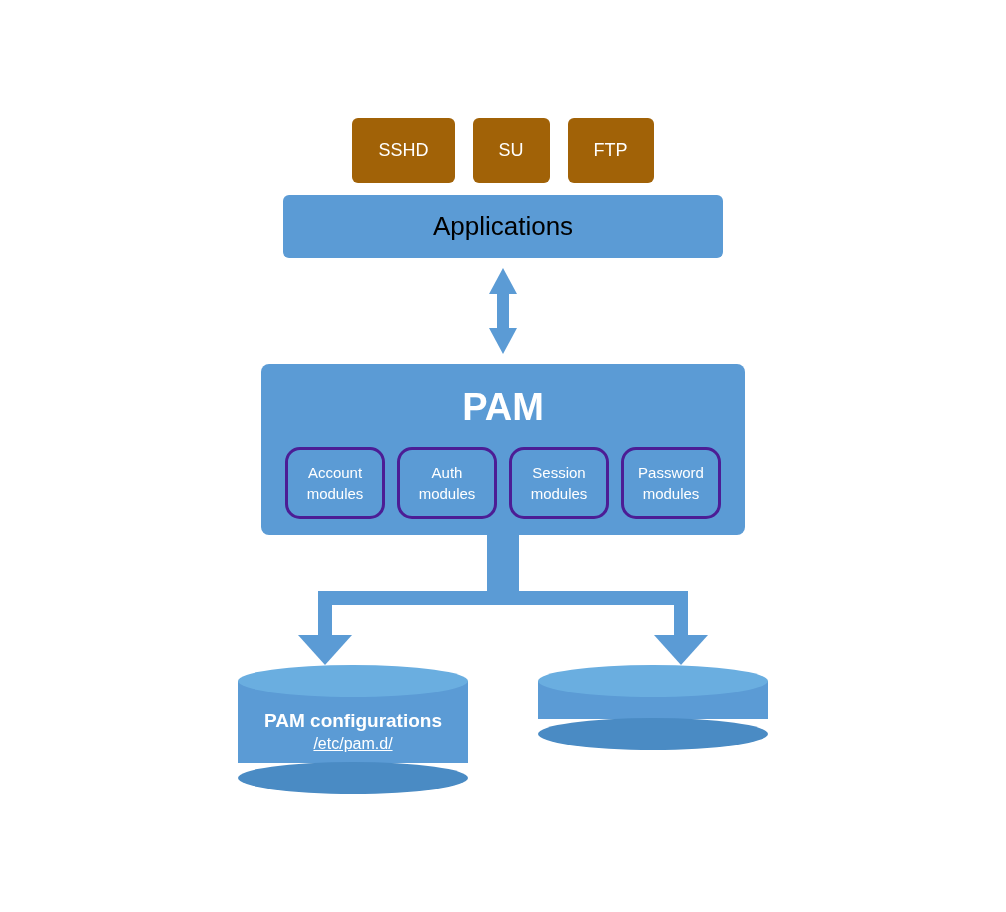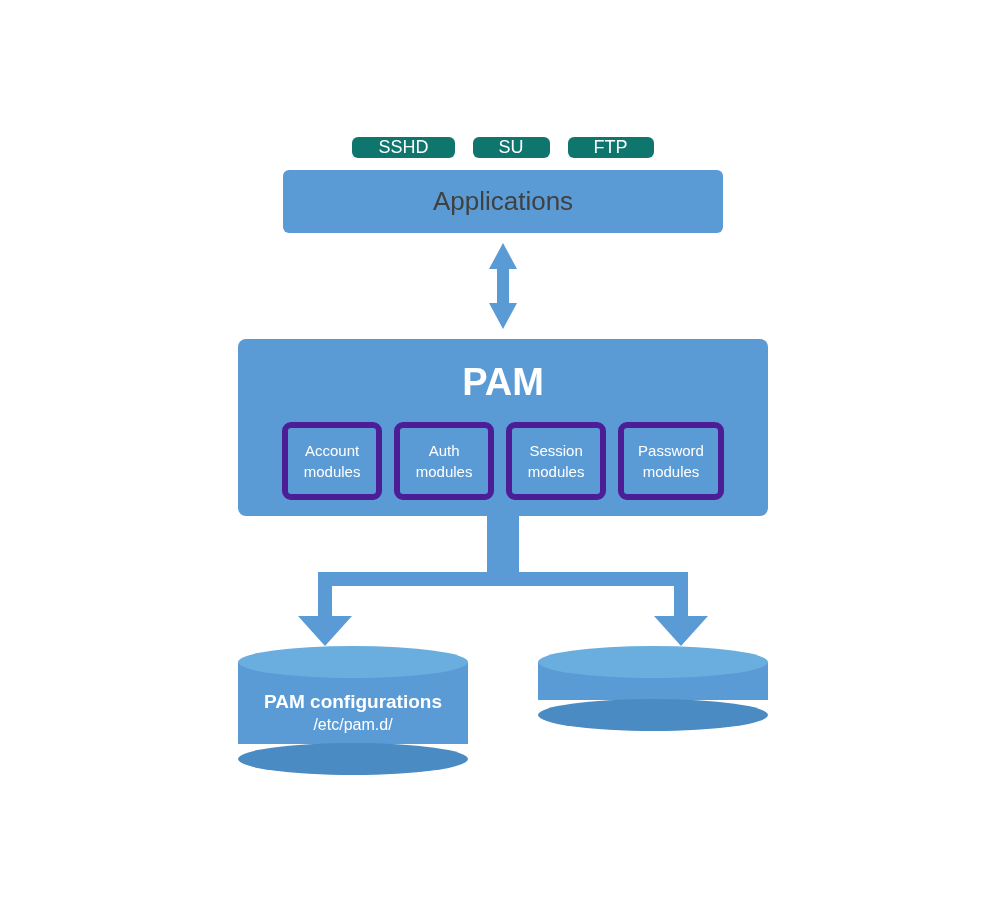--- a/index.html
+++ b/index.html
@@ -23,31 +23,31 @@
     }
 
     
     .app-icons {
       display: flex;
       gap: 18px;
       margin-bottom: 12px;
     }
 
     .app-box {
-      background: #0f766e;
+      background: #a16207;
       color: white;
       font-size: 18px;
       font-weight: 500;
-      padding: 0 26px;
+      padding: 22px 26px;
       border-radius: 6px;
     }
 
     .applications-box {
       background: #5b9bd5;
-      color: #404040;
+      color: #000000;
       font-size: 26px;
       font-weight: 400;
       padding: 16px 0;
       width: 440px;
       text-align: center;
       border-radius: 6px;
       margin-bottom: 0;
     }
 
     
@@ -57,47 +57,47 @@
       margin: 8px auto;
       display: flex;
       align-items: center;
       justify-content: center;
     }
 
     
     .pam-container {
       background: #5b9bd5;
       border-radius: 8px;
-      width: 530px;
+      width: 484px;
       padding-bottom: 0;
     }
 
     .pam-title {
       color: white;
       font-size: 38px;
       font-weight: 700;
       text-align: center;
       padding: 22px 0 18px 0;
     }
 
     .pam-modules {
       display: flex;
       gap: 12px;
       justify-content: center;
       padding: 0 14px 16px 14px;
     }
 
     .module-box {
       background: #5b9bd5;
-      border: 6px solid #4c1d95;
+      border: 3px solid #4c1d95;
       color: white;
       font-size: 15px;
       text-align: center;
       padding: 12px 14px;
-      border-radius: 9px;
+      border-radius: 15px;
       line-height: 1.4;
       min-width: 100px;
     }
 
     
     .split-arrow-container {
       width: 530px;
       height: 130px;
       position: relative;
       margin: 0 auto;
@@ -166,20 +166,21 @@
     .cyl-text .bold {
       font-size: 19px;
       font-weight: 700;
       line-height: 1.3;
     }
 
     .cyl-text .sub {
       font-size: 16px;
       font-weight: 400;
       margin-top: 2px;
+      text-decoration: underline;
     }
   </style>
 </head>
 <body>
 
 <div class="diagram">
 
   <div class="app-icons">
     <div class="app-box">SSHD</div>
     <div class="app-box">SU</div>

